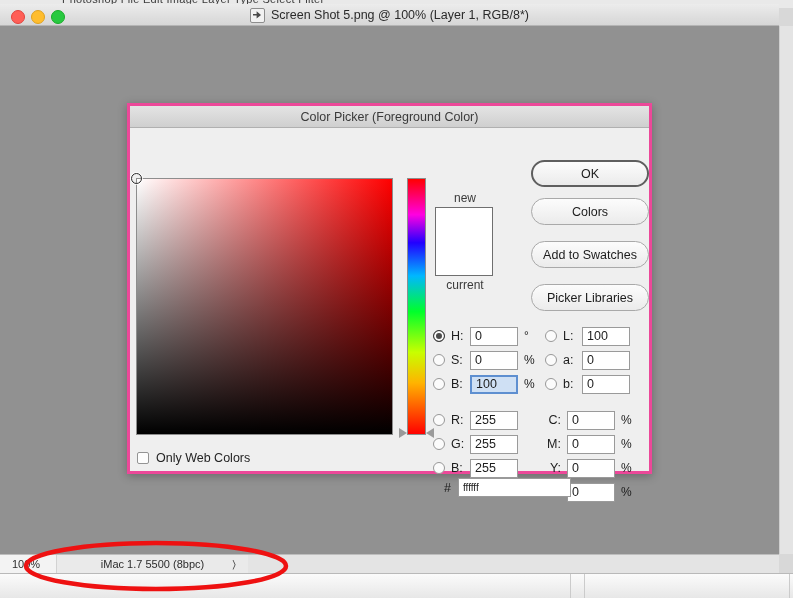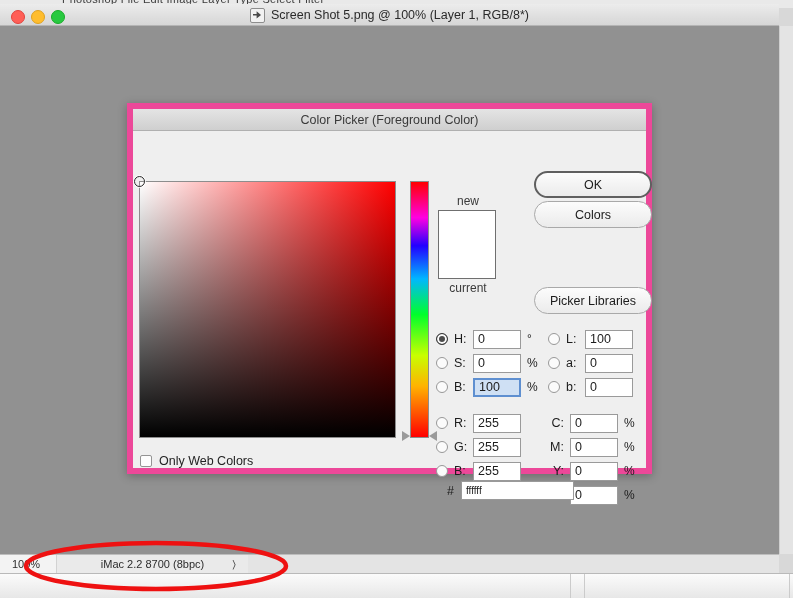--- a/index.html
+++ b/index.html
@@ -161,21 +161,21 @@
   .lower-divider.d1 { left: 570px; }
   .lower-divider.d2 { left: 584px; }
   .lower-divider.d3 { left: 789px; }
 
   
   .dialog {
     position: absolute;
     left: 127px; top: 103px;
     width: 525px; height: 371px;
     background: #efefef;
-    border: 6px solid #ec4899;
+    border: 3px solid #ec4899;
     box-shadow: 0 2px 9px rgba(0,0,0,0.28);
     box-sizing: border-box;
   }
   .dialog-titlebar {
     height: 22px;
     background: linear-gradient(to bottom, #e4e4e4 0%, #cfcfcf 100%);
     border-bottom: 1px solid #b0b0b0;
     display: flex;
     align-items: center;
     justify-content: center;
@@ -288,21 +288,21 @@
     border-radius: 14px;
     font-size: 12.5px;
     color: #1c1c1c;
     display: flex;
     align-items: center;
     justify-content: center;
     box-sizing: border-box;
     cursor: default;
   }
   .btn.primary { border: 2px solid #5f5f5f; }
-  .btn-ok       { left: 401px; top: 40px;  width: 118px; }
+  .btn-ok       { left: 401px; top: 32px;  width: 118px; }
   .btn-cancel   { left: 401px; top: 70px;  width: 118px; }
   .btn-swatches { left: 401px; top: 113px; width: 118px; }
   .btn-libs     { left: 401px; top: 156px; width: 118px; }
 
   
   .fields { position: absolute; left: 303px; top: 196px; }
   .frow {
     position: relative;
     height: 24px;
     display: flex;
@@ -412,21 +412,21 @@
       <div class="ps-title">Screen Shot 5.png @ 100% (Layer 1, RGB/8*)</div>
     </div>
   </div>
 
   <div class="canvas-area"></div>
   <div class="canvas-right-strip"></div>
 
   <div class="status-bar">
     <div class="status-zoom">100%</div>
     <div class="status-profile">
-      <span>iMac 2.2 8700 (8bpc)</span>
+      <span>iMac 1.7 5500 (8bpc)</span>
       <span class="status-chevron">〉</span>
     </div>
   </div>
 
   <div class="lower-panels">
     <div class="lower-divider d1"></div>
     <div class="lower-divider d2"></div>
     <div class="lower-divider d3"></div>
   </div>
 
@@ -456,20 +456,21 @@
         <div class="preview-label">new</div>
         <div class="preview-swatch">
           <div class="half" style="background:#ffffff"></div>
           <div class="half" style="background:#ffffff"></div>
         </div>
         <div class="preview-label">current</div>
       </div>
 
       <div class="btn primary btn-ok">OK</div>
       <div class="btn btn-cancel">Colors</div>
+      <div class="btn btn-swatches">Add to Swatches</div>
       <div class="btn btn-libs">Picker Libraries</div>
 
       <div class="fields">
 
         <div class="frow">
           <div class="radio on"></div>
           <div class="flabel">H:</div>
           <input class="finput" value="0" style="">
           <div class="funit">°</div>
         </div>

